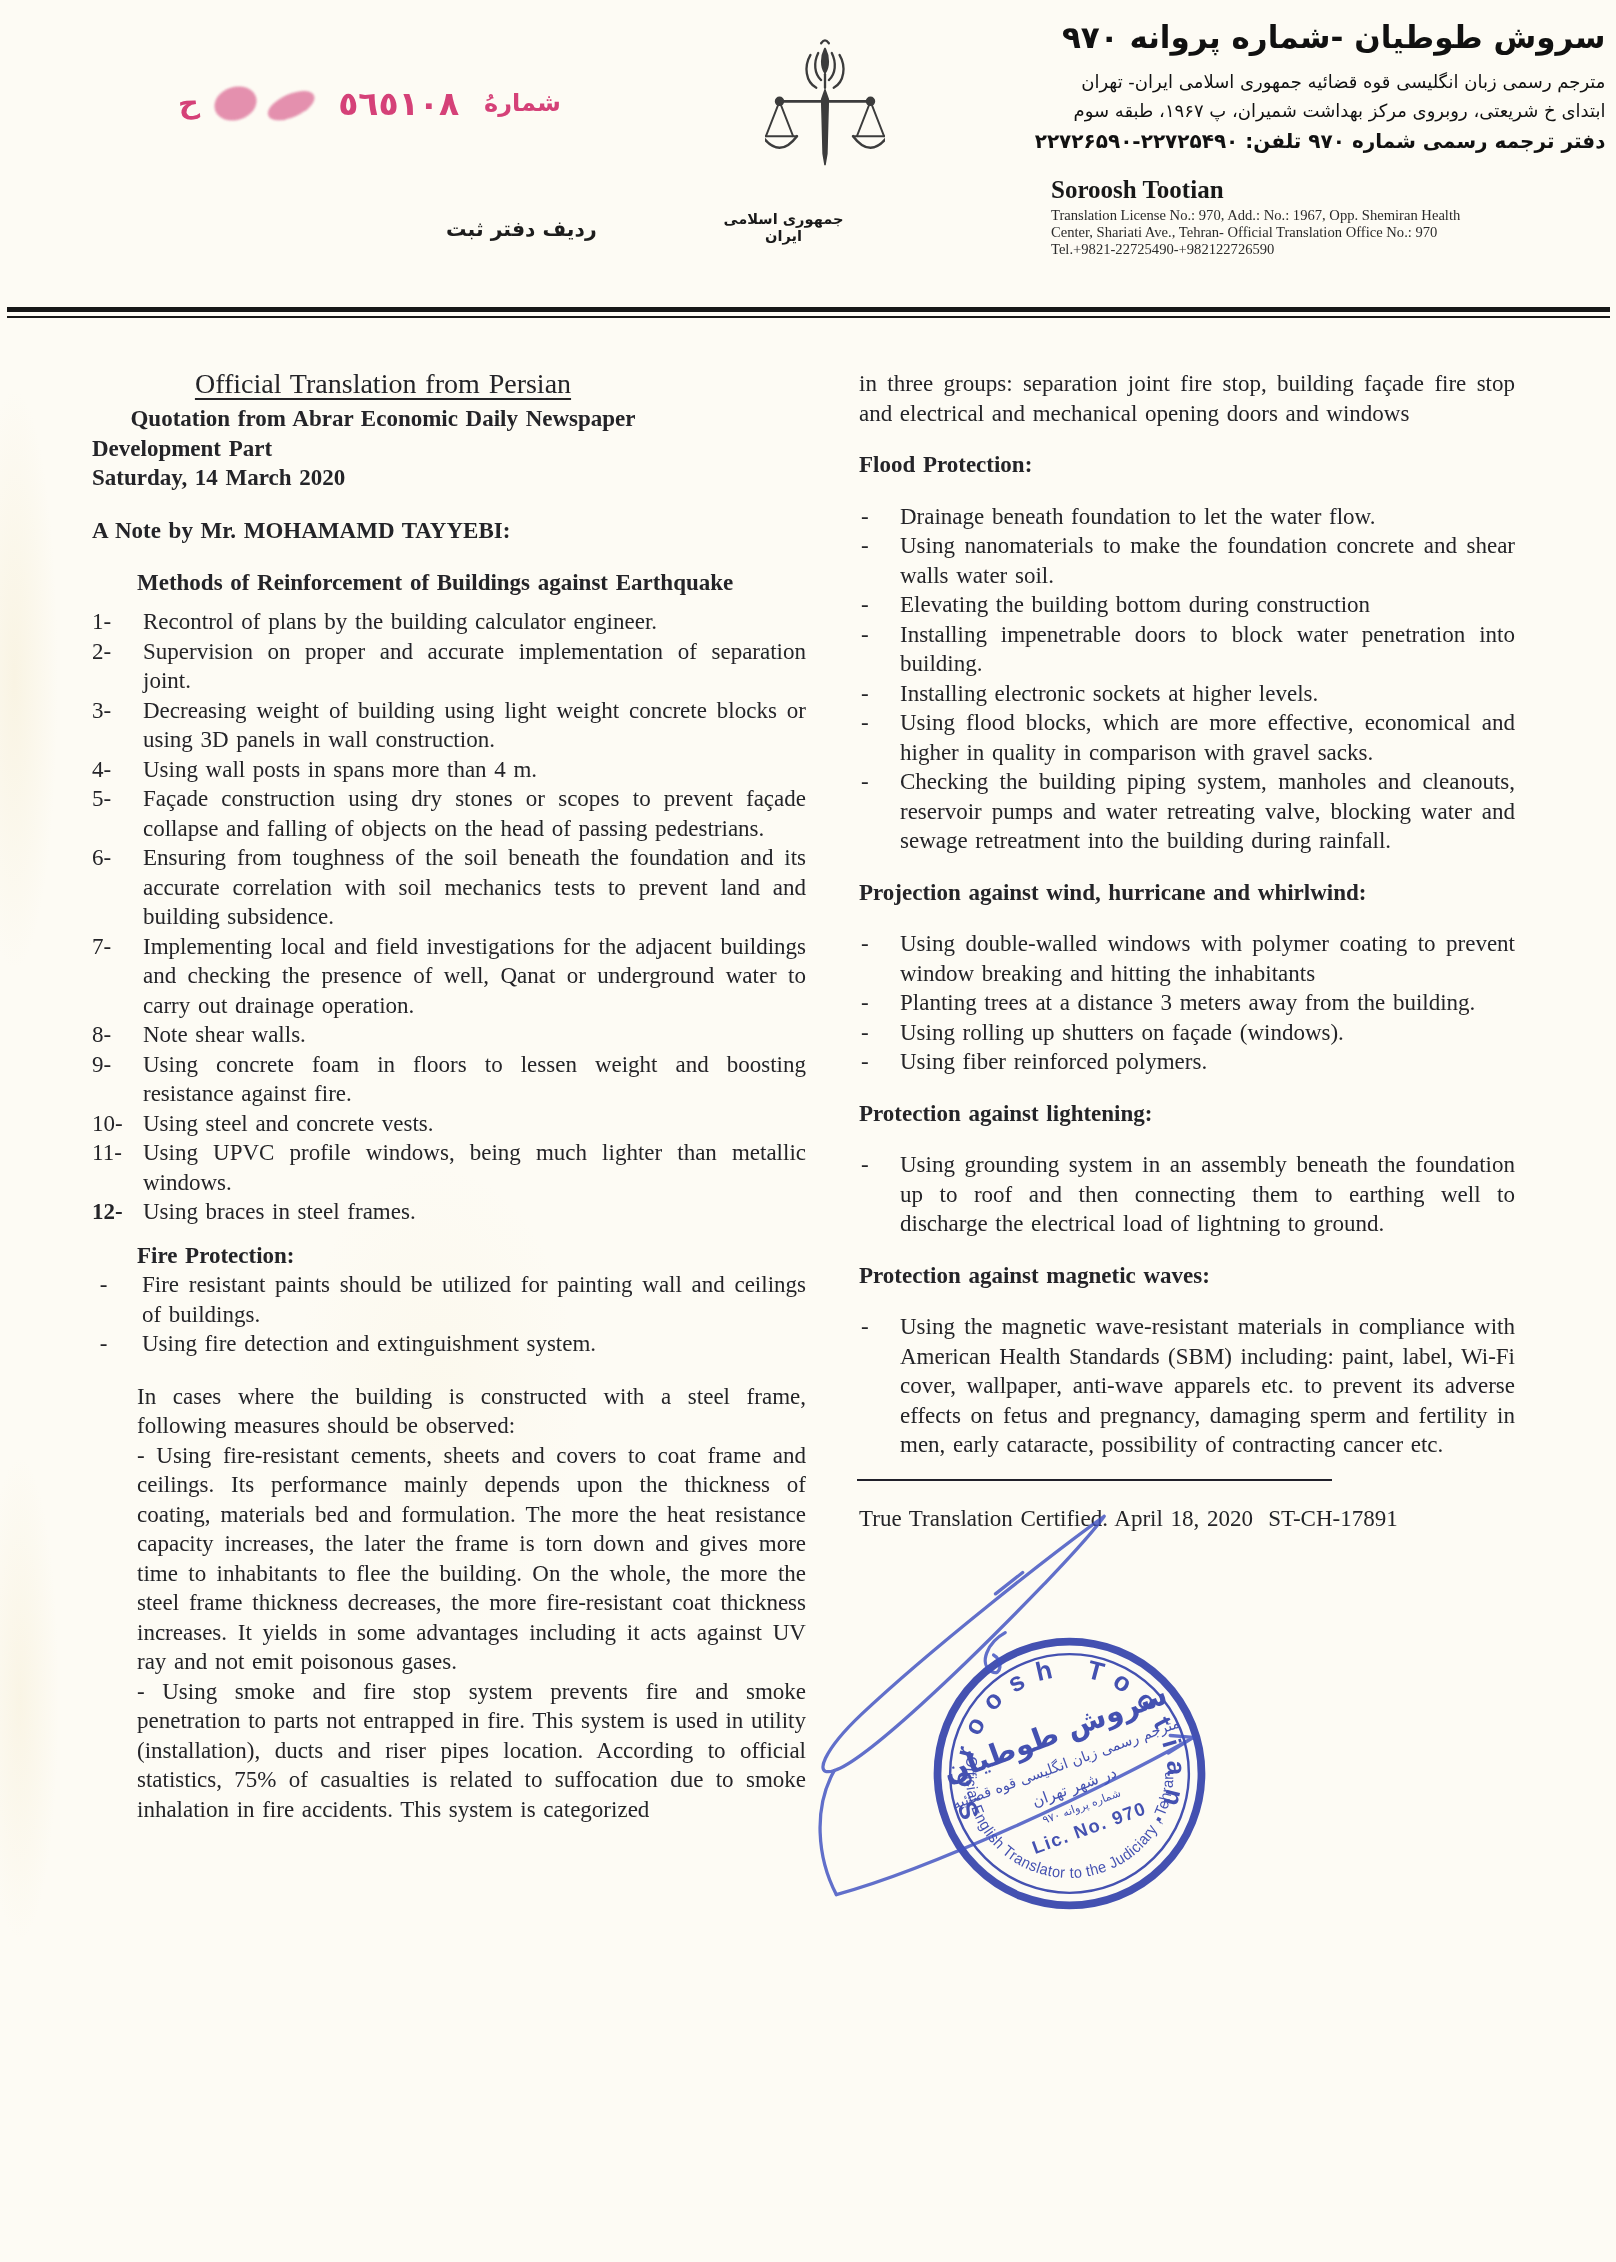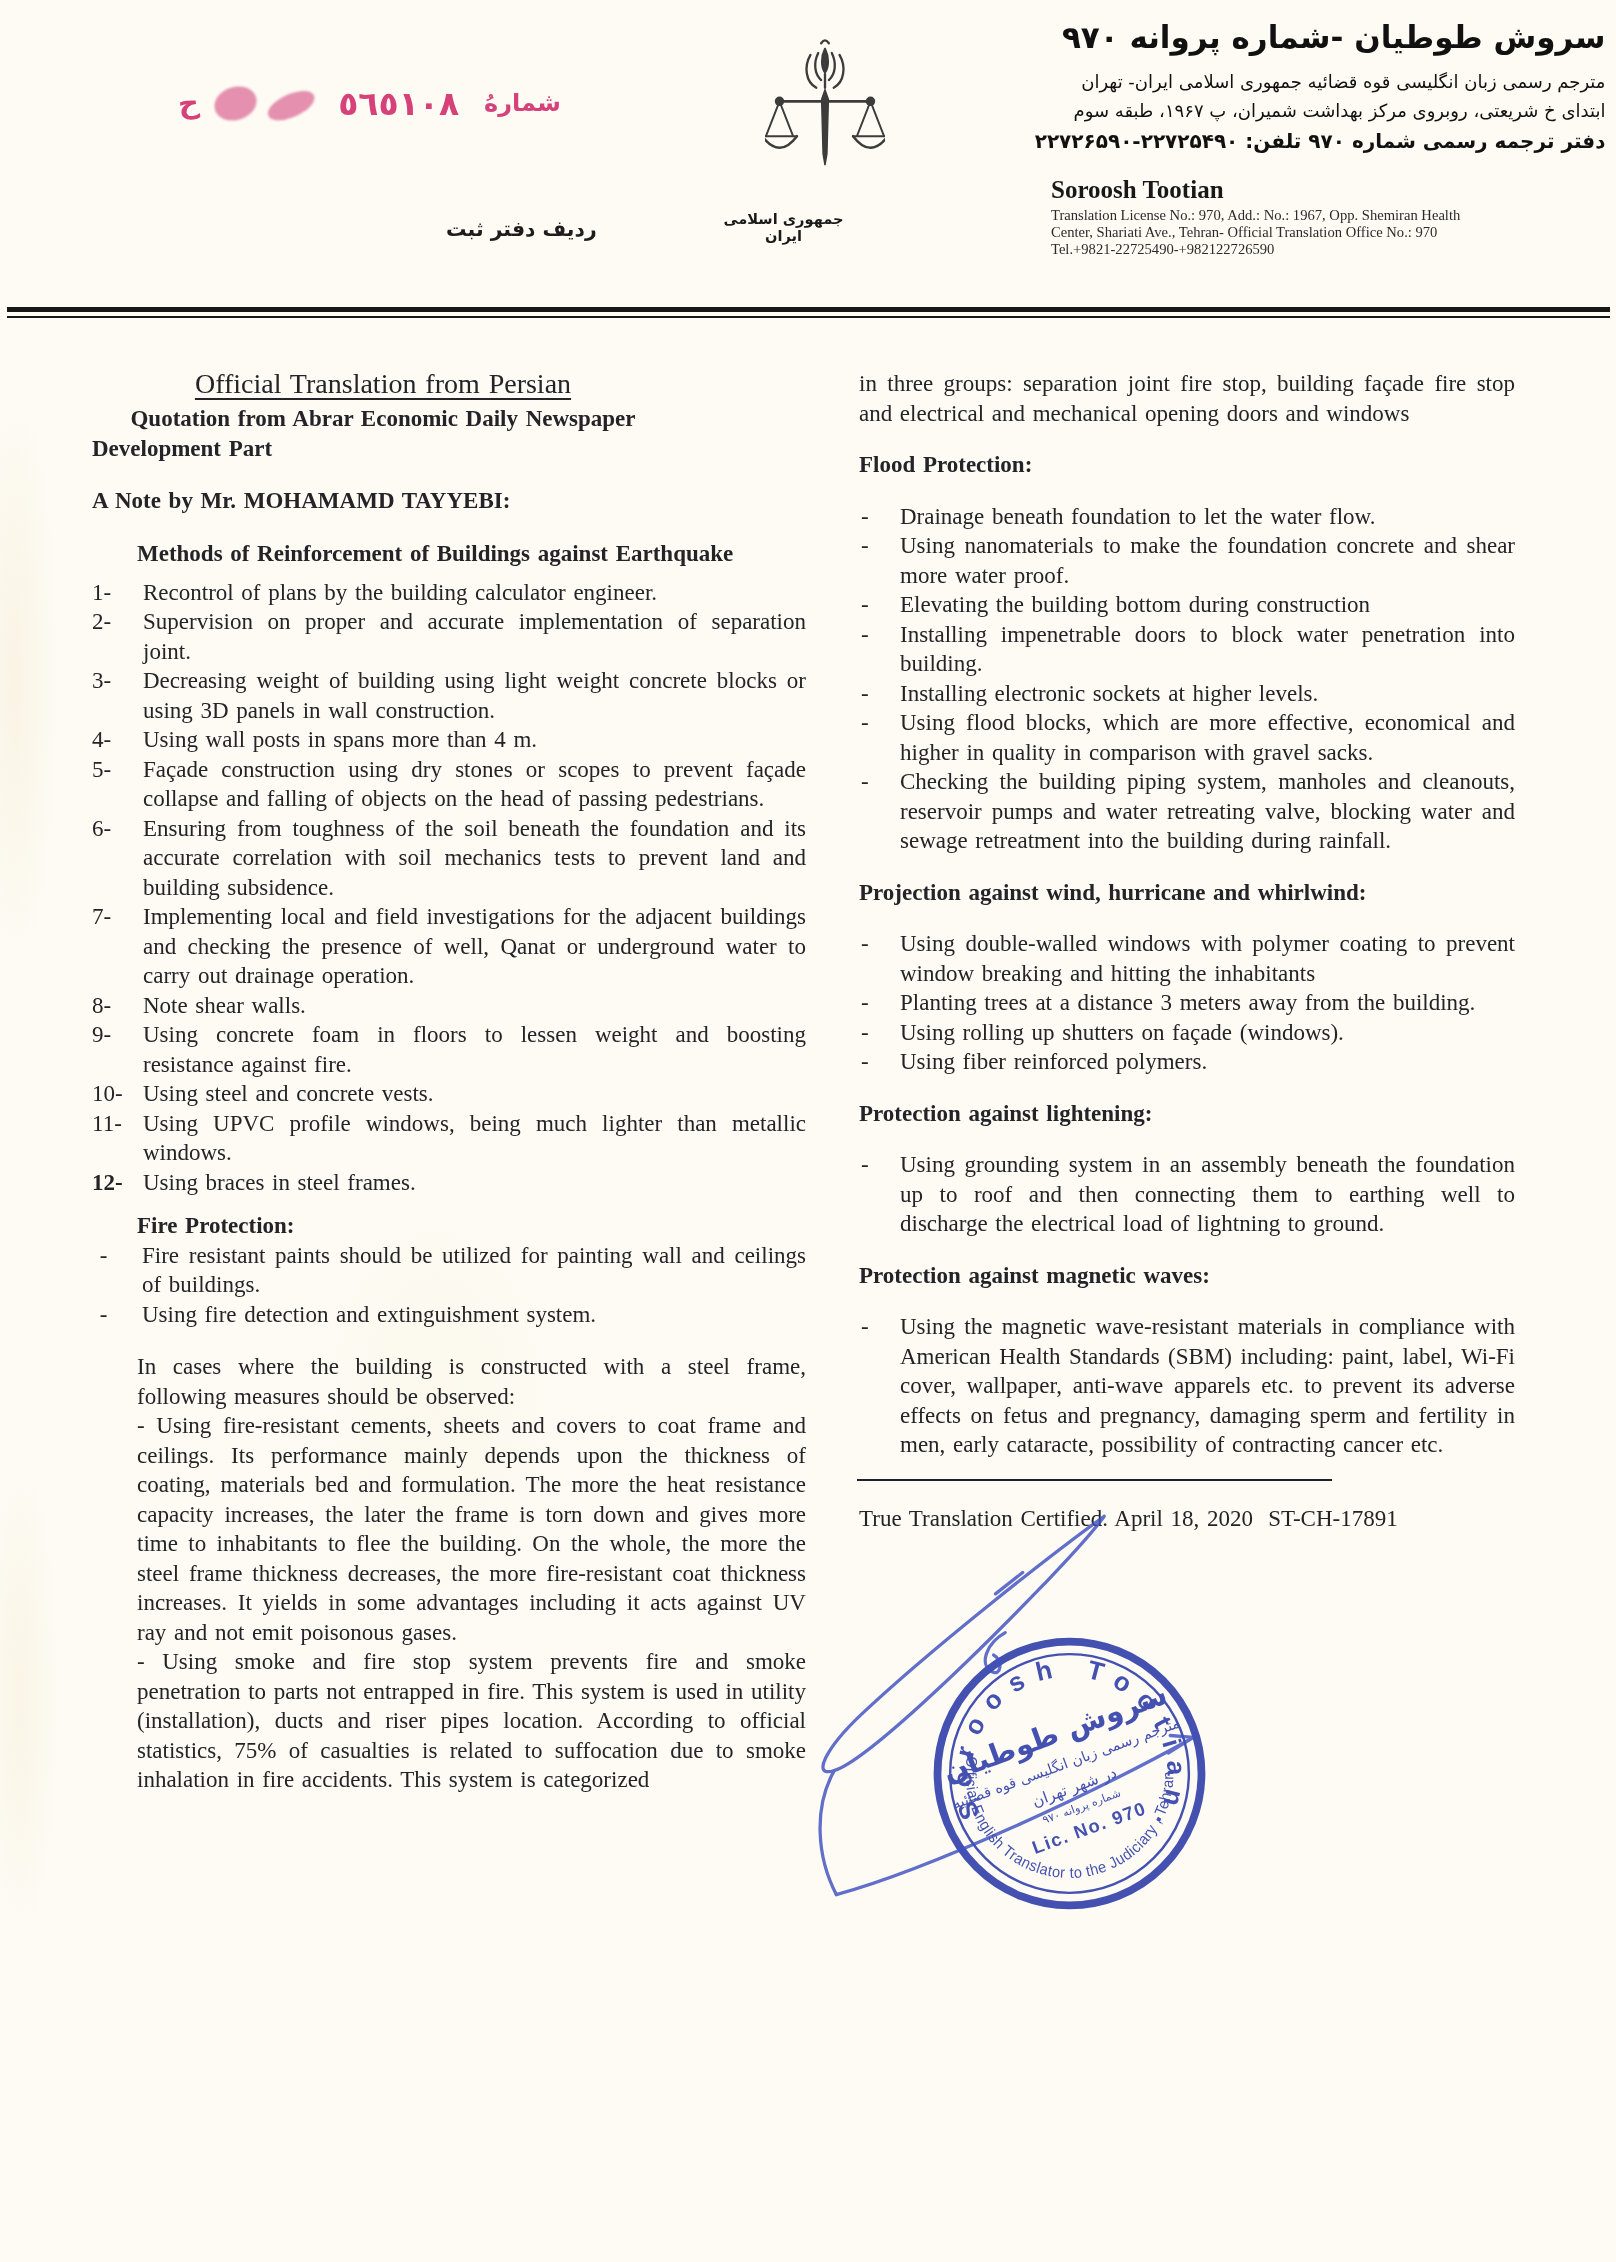--- a/index.html
+++ b/index.html
@@ -156,20 +156,21 @@
 
   <div class="rule-thick"></div>
   <div class="rule-thin"></div>
 
   <div class="col col-left">
     <div class="tblock">
       <div class="doc-title">Official Translation from Persian</div>
       <div class="subtitle">Quotation from Abrar Economic Daily Newspaper</div>
     </div>
     <div class="lblock">Development Part</div>
+    <div class="lblock">Saturday, 14 March 2020</div>
     <div class="gap24"></div>
     <div class="lblock">A Note by Mr. MOHAMAMD TAYYEBI:</div>
     <div class="gap24"></div>
     <div class="bold-h indent">Methods of Reinforcement of Buildings against Earthquake</div>
     <div class="gap10"></div>
     <ol class="nlist">
       <li class="nitem"><span class="num">1-</span><span>Recontrol of plans by the building calculator engineer.</span></li>
       <li class="nitem"><span class="num">2-</span><span>Supervision on proper and accurate implementation of separation joint.</span></li>
       <li class="nitem"><span class="num">3-</span><span>Decreasing weight of building using light weight concrete blocks or using 3D panels in wall construction.</span></li>
       <li class="nitem"><span class="num">4-</span><span>Using wall posts in spans more than 4 m.</span></li>
@@ -192,21 +193,21 @@
     <div class="indent">In cases where the building is constructed with a steel frame, following measures should be observed:</div>
     <div class="indent">- Using fire-resistant cements, sheets and covers to coat frame and ceilings. Its performance mainly depends upon the thickness of coating, materials bed and formulation. The more the heat resistance capacity increases, the later the frame is torn down and gives more time to inhabitants to flee the building. On the whole, the more the steel frame thickness decreases, the more fire-resistant coat thickness increases. It yields in some advantages including it acts against UV ray and not emit poisonous gases.</div>
     <div class="indent">- Using smoke and fire stop system prevents fire and smoke penetration to parts not entrapped in fire. This system is used in utility (installation), ducts and riser pipes location. According to official statistics, 75% of casualties is related to suffocation due to smoke inhalation in fire accidents. This system is categorized</div>
   </div>
 
   <div class="col col-right">
     <div>in three groups: separation joint fire stop, building façade fire stop and electrical and mechanical opening doors and windows</div>
     <div class="sec-head">Flood Protection:</div>
     <ul class="dlist">
       <li class="ditem"><span class="dash">-</span><span>Drainage beneath foundation to let the water flow.</span></li>
-      <li class="ditem"><span class="dash">-</span><span>Using nanomaterials to make the foundation concrete and shear more water proof.</span></li>
+      <li class="ditem"><span class="dash">-</span><span>Using nanomaterials to make the foundation concrete and shear walls water soil.</span></li>
       <li class="ditem"><span class="dash">-</span><span>Elevating the building bottom during construction</span></li>
       <li class="ditem"><span class="dash">-</span><span>Installing impenetrable doors to block water penetration into building.</span></li>
       <li class="ditem"><span class="dash">-</span><span>Installing electronic sockets at higher levels.</span></li>
       <li class="ditem"><span class="dash">-</span><span>Using flood blocks, which are more effective, economical and higher in quality in comparison with gravel sacks.</span></li>
       <li class="ditem"><span class="dash">-</span><span>Checking the building piping system, manholes and cleanouts, reservoir pumps and water retreating valve, blocking water and sewage retreatment into the building during rainfall.</span></li>
     </ul>
     <div class="sec-head">Projection against wind, hurricane and whirlwind:</div>
     <ul class="dlist">
       <li class="ditem"><span class="dash">-</span><span>Using double-walled windows with polymer coating to prevent window breaking and hitting the inhabitants</span></li>
       <li class="ditem"><span class="dash">-</span><span>Planting trees at a distance 3 meters away from the building.</span></li>

